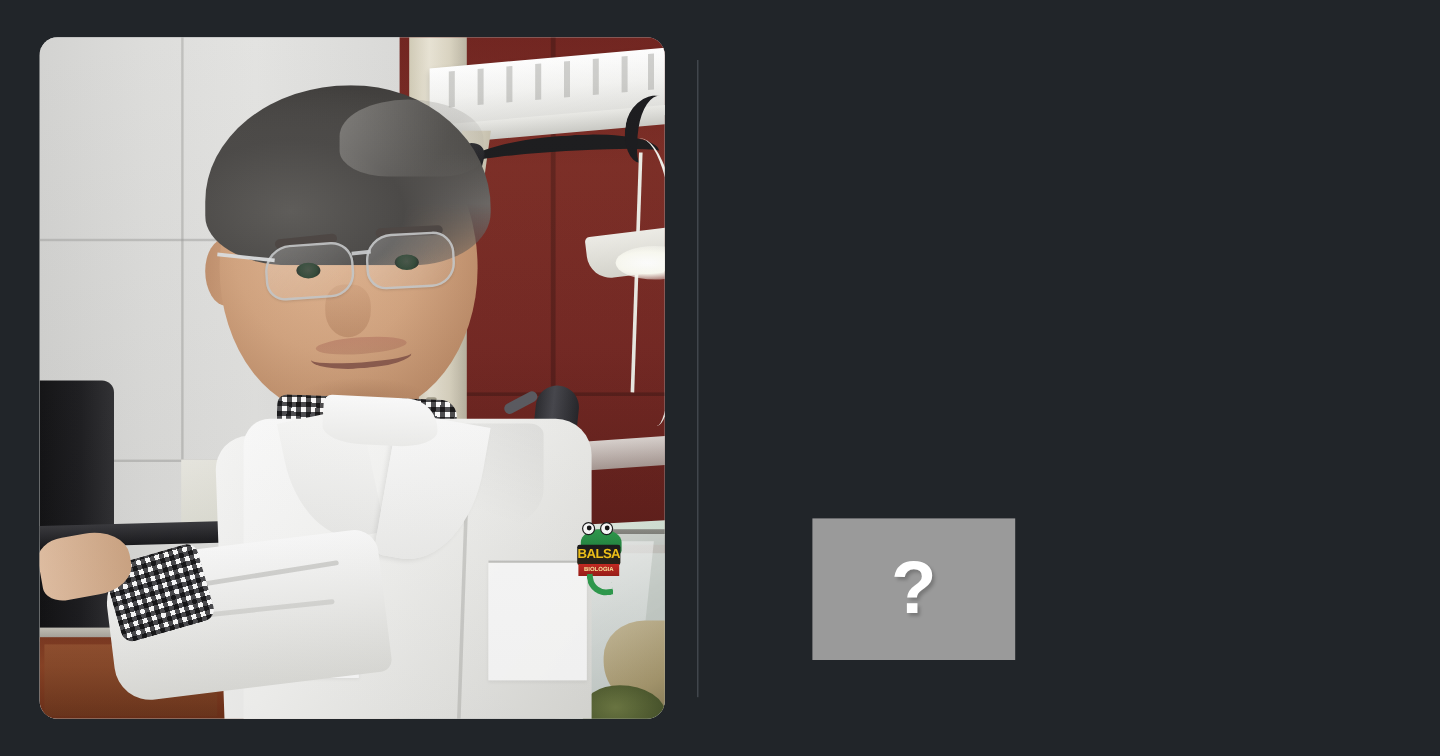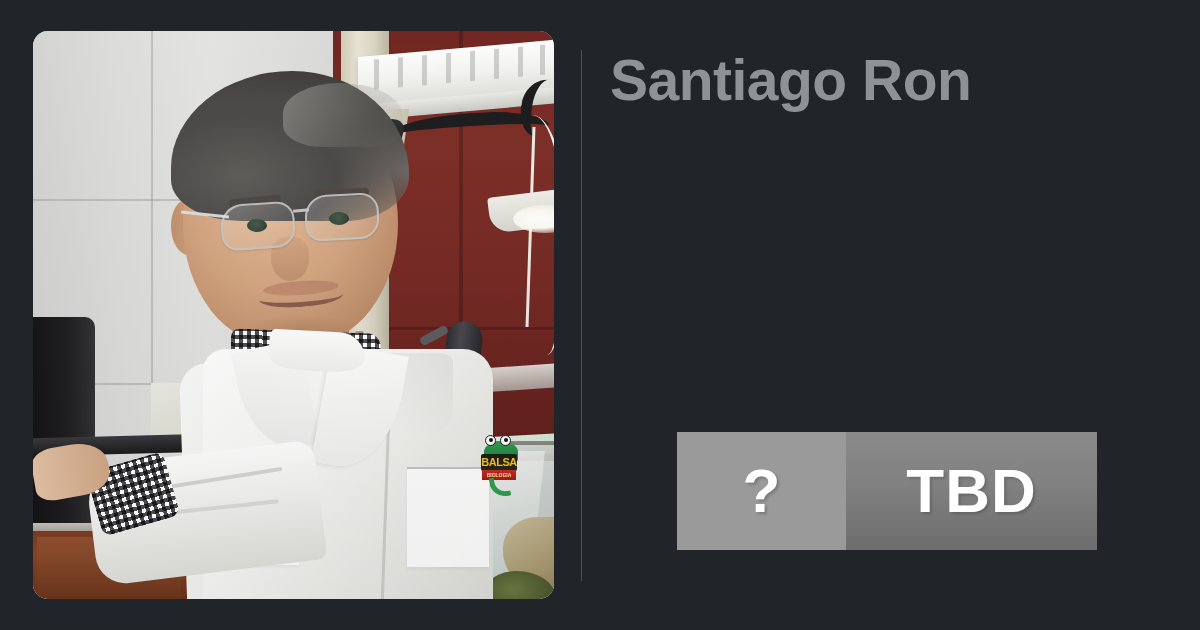--- a/index.html
+++ b/index.html
@@ -571,25 +571,21 @@
         </div>
         <div class="frog-leg"></div>
       </div>
 
       <div class="photo-grade"></div>
     </div>
   </div>
 
   <div class="divider"></div>
 
-  <div class="title">Santiago Ron</div>
 
 
   <div class="tbd-wrap">
     <div class="tbd-q">
       <span>?</span>
     </div>
-    <div class="tbd-label">
-      <span>TBD</span>
-    </div>
   </div>
 
 </div>
 
 </body></html>

